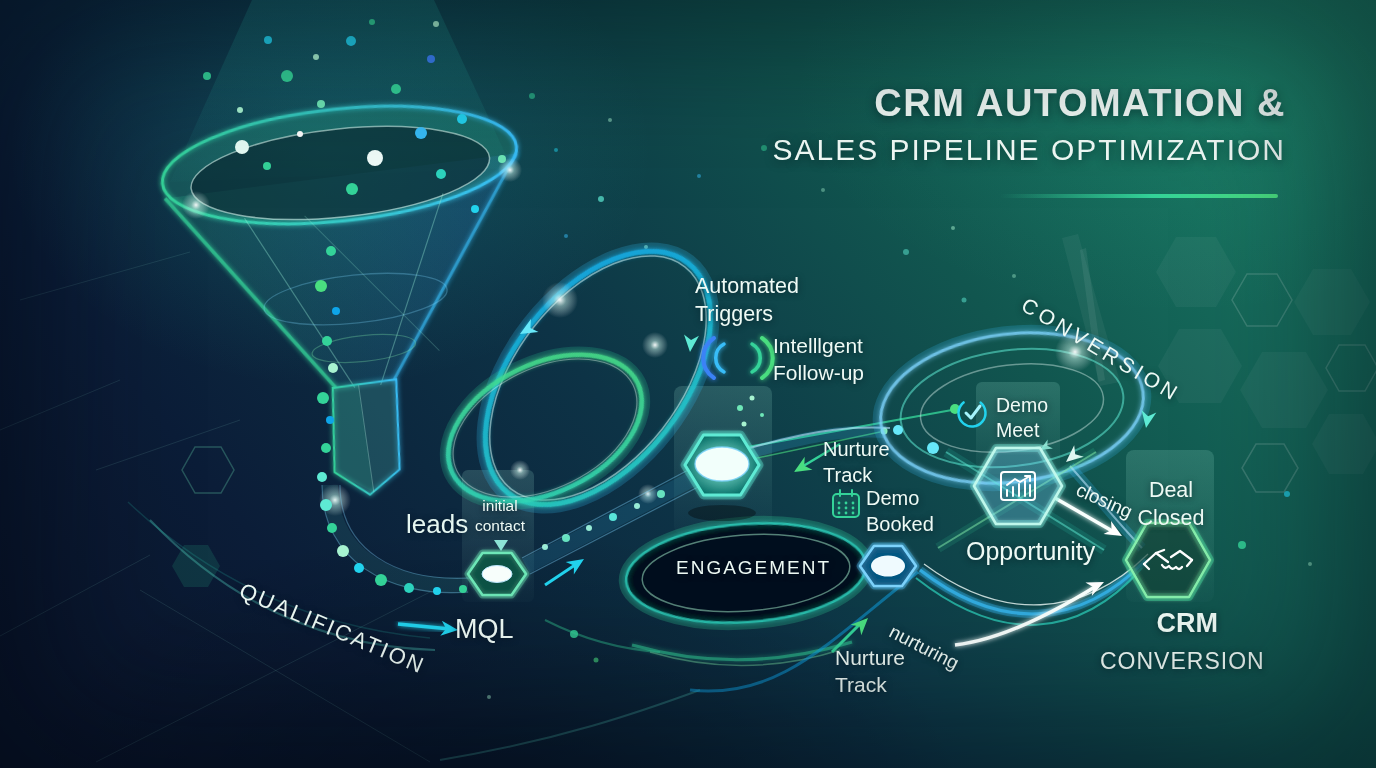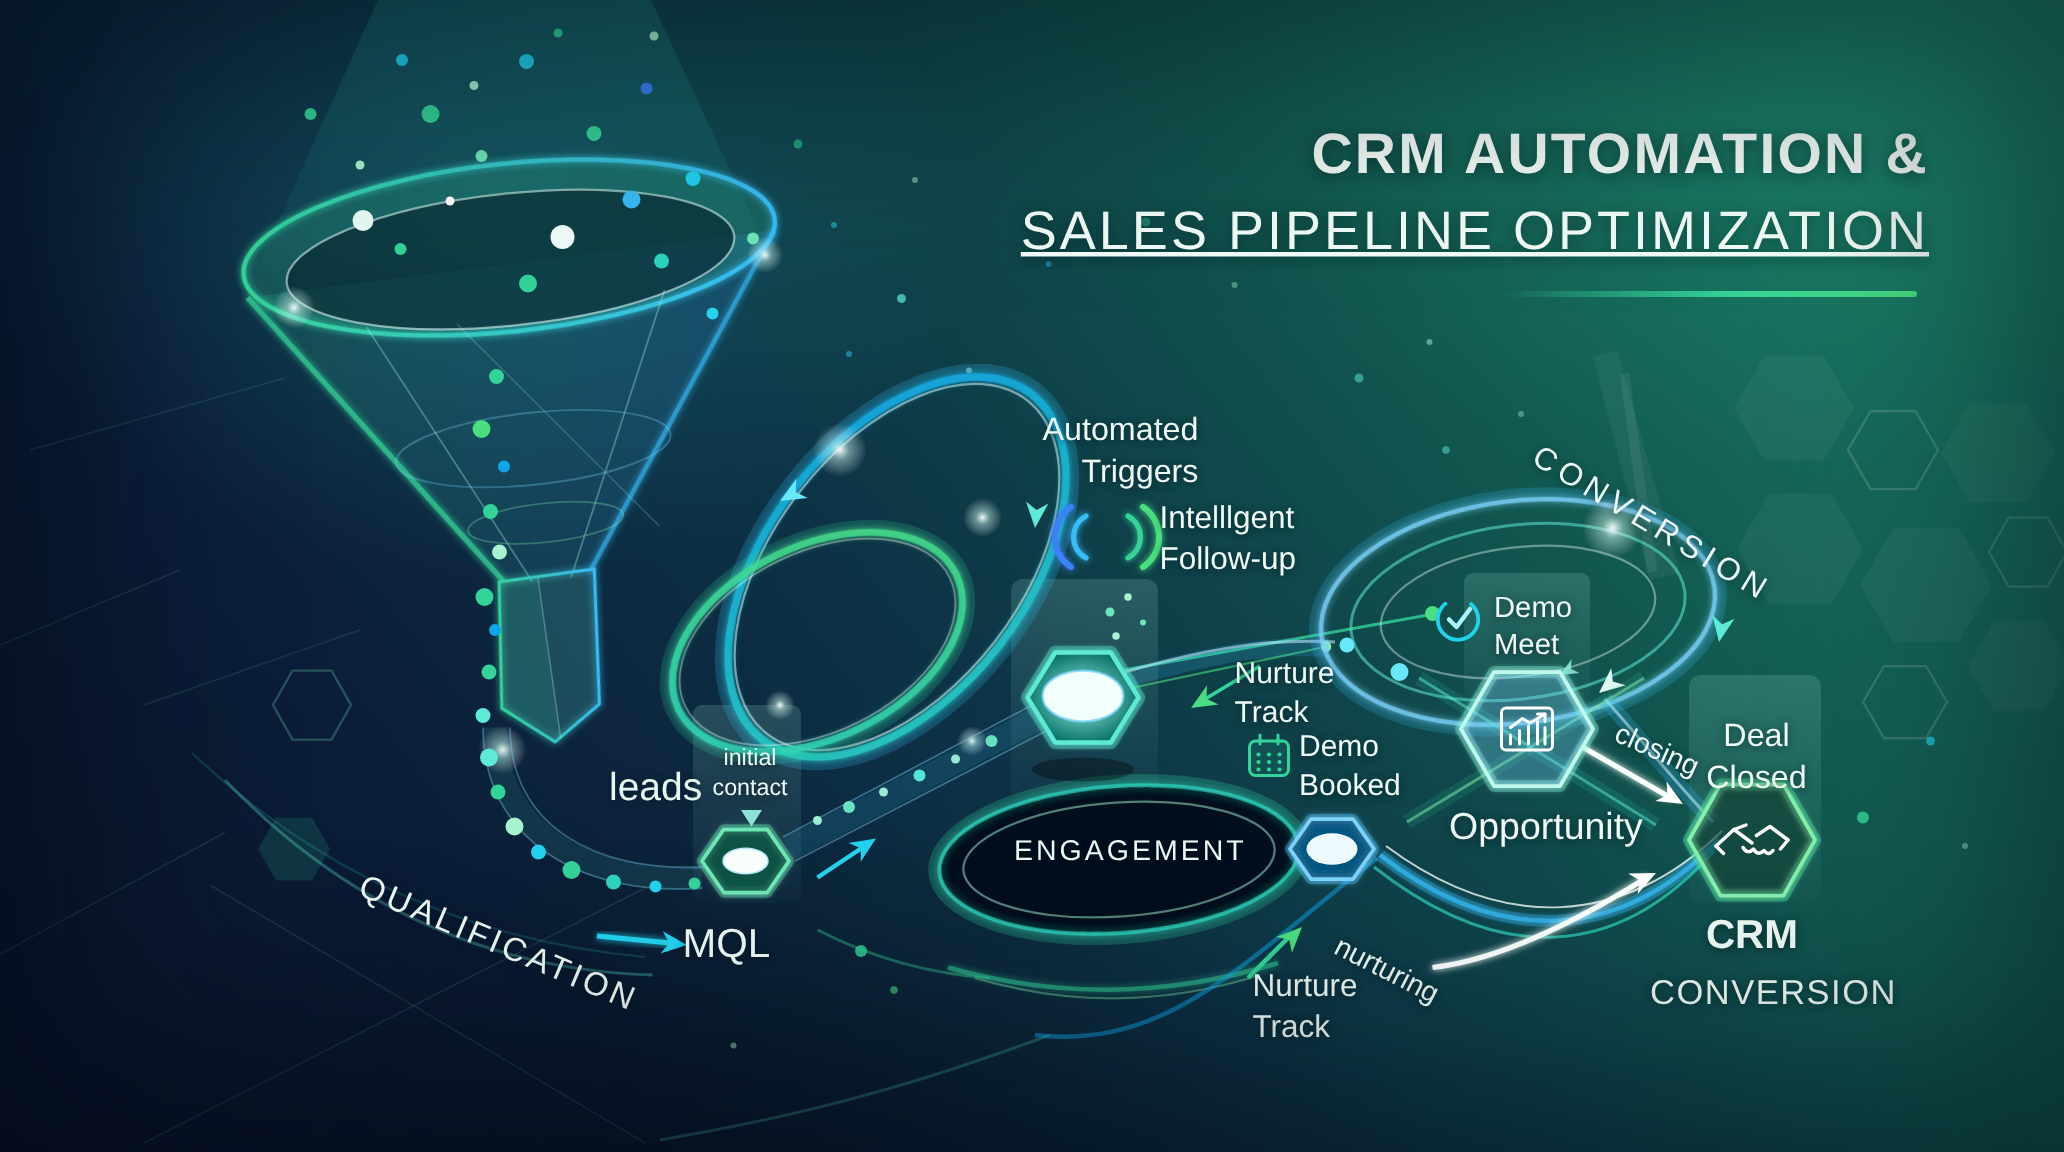--- a/index.html
+++ b/index.html
@@ -13,21 +13,21 @@
       linear-gradient(52deg,#091226 0%,#0b1d38 22%,#0d3346 45%,#11564f 68%,#187561 88%,#1e8468 100%);
   }
   .stage::after{content:"";position:absolute;inset:0;pointer-events:none;
     box-shadow:inset 0 0 140px 40px rgba(2,8,20,.50);}
   svg{position:absolute;left:0;top:0;}
   .lbl{position:absolute;color:#eefaf5;line-height:1.28;
     text-shadow:0 1px 6px rgba(0,18,28,.6);white-space:nowrap;}
   .lbl span{display:block;}
   .title{position:absolute;left:560px;top:82px;width:726px;text-align:right;color:#f2fcf8;}
   .title .t1{font-size:38px;font-weight:700;letter-spacing:1.5px;text-shadow:0 2px 10px rgba(0,25,30,.55);}
-  .title .t2{font-size:36px;font-weight:300;letter-spacing:2px;margin-top:8px;text-shadow:0 2px 10px rgba(0,25,30,.55);text-decoration:underline;}
+  .title .t2{font-size:30px;font-weight:300;letter-spacing:2px;margin-top:8px;text-shadow:0 2px 10px rgba(0,25,30,.55);}
   .underline{position:absolute;left:1000px;top:194px;width:278px;height:4px;border-radius:2px;
     background:linear-gradient(90deg,rgba(52,211,153,0),#34d399 55%,#4ade80);}
 </style>
 </head>
 <body>
 
 <div class="stage">
 
 <svg width="1376" height="768" viewBox="0 0 1376 768">
   <defs>
@@ -396,21 +396,21 @@
 </div>
 
 <div class="lbl" style="left:455px;top:612px;width:90px;font-size:27px;">
   <span>MQL</span>
 </div>
 
 <div class="lbl" style="left:246px;top:577px;font-size:22px;letter-spacing:2.5px;transform:rotate(23deg);transform-origin:left top;">
   <span>QUALIFICATION</span>
 </div>
 
-<div class="lbl" style="left:695px;top:273px;font-size:21.5px;text-align:right;">
+<div class="lbl" style="left:695px;top:273px;font-size:21.5px;">
   <span>Automated</span>
   <span>Triggers</span>
 </div>
 
 <div class="lbl" style="left:773px;top:333px;font-size:21px;">
   <span>Intelllgent</span>
   <span>Follow-up</span>
 </div>
 
 <div class="lbl" style="left:676px;top:556px;font-size:19px;letter-spacing:2px;">
@@ -442,21 +442,21 @@
 
 <div class="lbl" style="left:1082px;top:478px;font-size:19px;transform:rotate(24deg);transform-origin:left top;">
   <span>closing</span>
 </div>
 
 <div class="lbl" style="left:1128px;top:477px;width:86px;text-align:center;font-size:21.5px;">
   <span>Deal</span>
   <span>Closed</span>
 </div>
 
-<div class="lbl" style="left:1118px;top:606px;width:100px;text-align:center;font-size:27px;font-weight:600;">
+<div class="lbl" style="left:1118px;top:606px;width:100px;text-align:right;font-size:27px;font-weight:600;">
   <span>CRM</span>
 </div>
 
 <div class="lbl" style="left:1100px;top:647px;width:140px;text-align:center;font-size:23px;letter-spacing:1px;">
   <span>CONVERSION</span>
 </div>
 
 <div class="lbl" style="left:896px;top:620px;font-size:19px;transform:rotate(27deg);transform-origin:left top;">
   <span>nurturing</span>
 </div>

